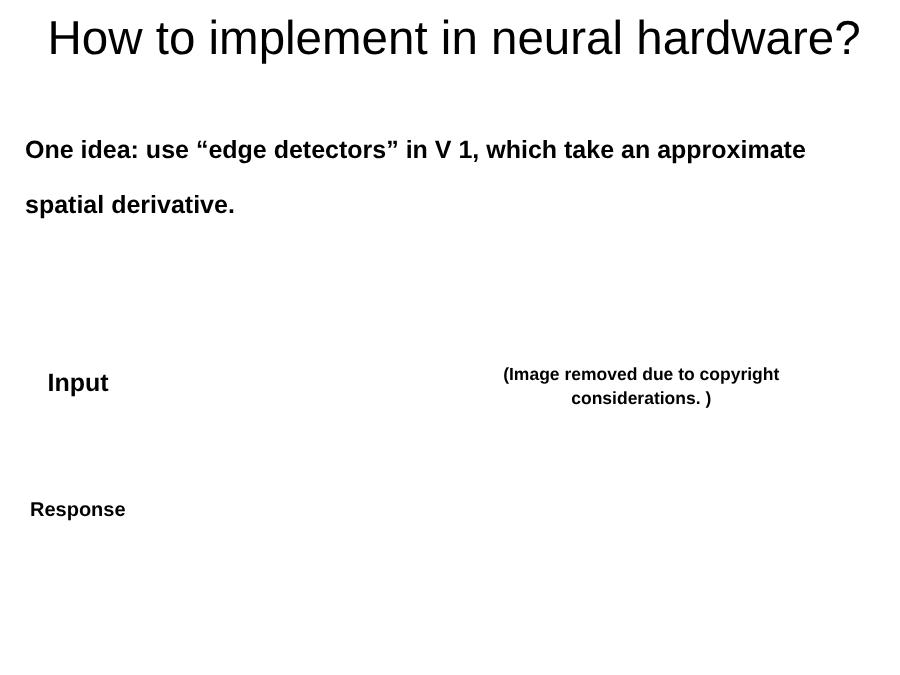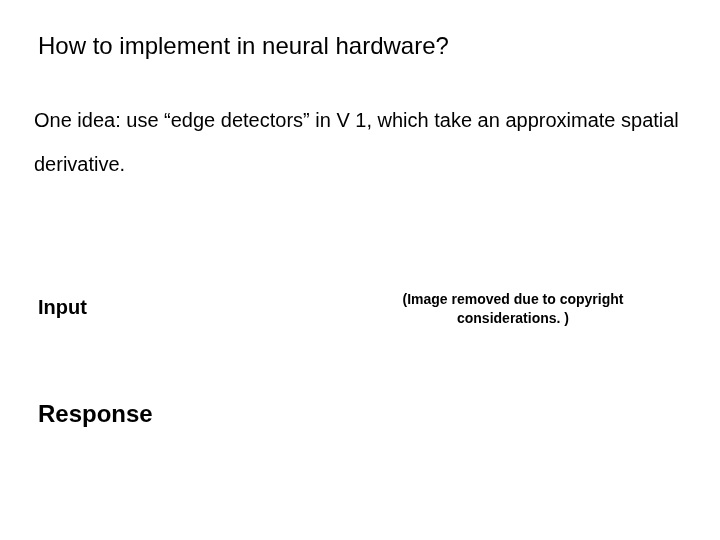--- a/index.html
+++ b/index.html
@@ -6,45 +6,45 @@
     body {
       width: 720px;
       height: 540px;
       background: #ffffff;
       font-family: Arial, Helvetica, sans-serif;
       color: #000000;
       position: relative;
     }
     .title {
       position: absolute;
-      top: 32px;
+      top: 10px;
       left: 38px;
-      font-size: 24px;
+      font-size: 38px;
       font-weight: 400;
     }
     .body-text {
       position: absolute;
       top: 98px;
-      left: 34px;
+      left: 20px;
       right: 38px;
       font-size: 20px;
       line-height: 2.2;
-      font-weight: 400;
+      font-weight: 700;
     }
     .label-input {
       position: absolute;
       top: 296px;
       left: 38px;
       font-size: 20px;
     }
     .label-response {
       position: absolute;
       top: 400px;
-      left: 38px;
-      font-size: 24px;
+      left: 24px;
+      font-size: 16px;
     }
     .removed-note {
       position: absolute;
       top: 290px;
       left: 398px;
       width: 230px;
       font-size: 14px;
       text-align: center;
       line-height: 1.35;
     }

